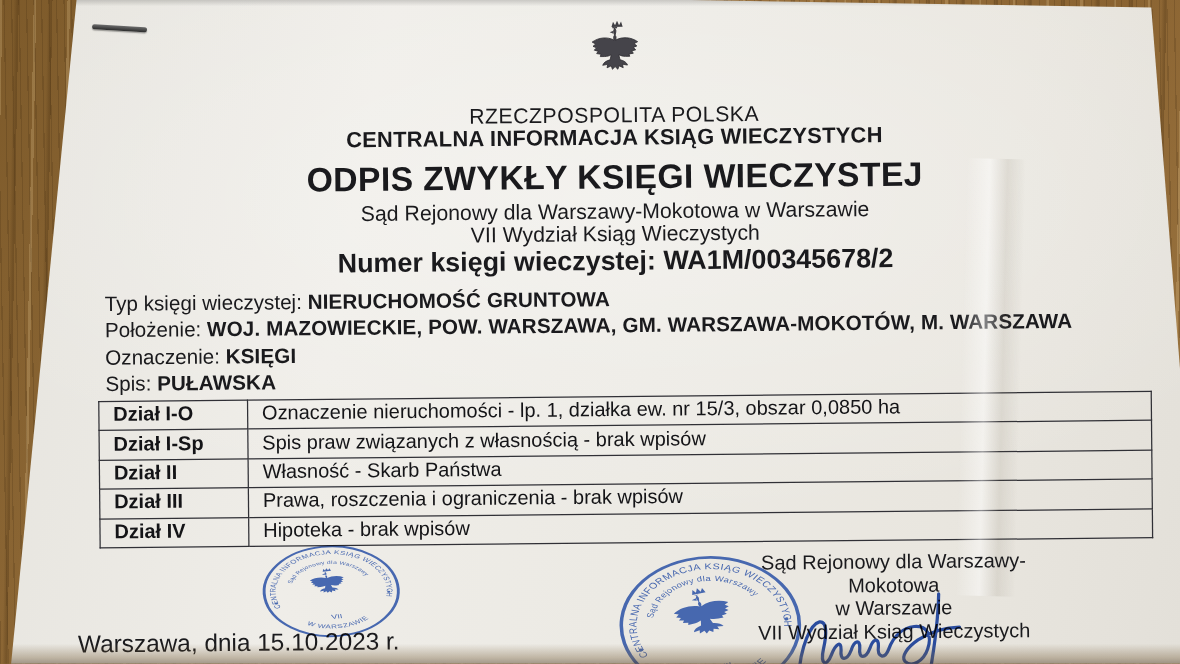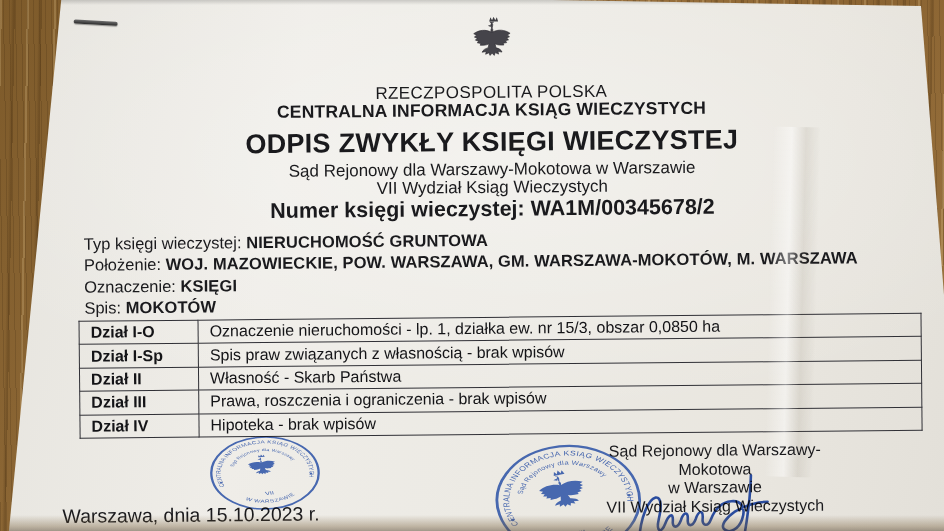--- a/index.html
+++ b/index.html
@@ -77,21 +77,21 @@
     </div>
 
     <div class="abs props">
       <div>
         <span>Typ księgi wieczystej:</span> <b>NIERUCHOMOŚĆ GRUNTOWA</b></div>
       <div>
         <span>Położenie:</span> <b>WOJ. MAZOWIECKIE, POW. WARSZAWA, GM. WARSZAWA-MOKOTÓW, M. WARSZAWA</b></div>
       <div>
         <span>Oznaczenie:</span> <b>KSIĘGI</b></div>
       <div>
-        <span>Spis:</span> <b>MOKOTÓW</b></div>
+        <span>Spis:</span> <b>PUŁAWSKA</b></div>
     </div>
 
     <table class="sections">
       <tbody>
           <tr>
         <td class="sec">Dział I-O</td>
         <td>Oznaczenie nieruchomości - lp. 1, działka ew. nr 15/3, obszar 0,0850 ha</td>
           </tr>
       <tr>
         <td class="sec">Dział I-Sp</td>

